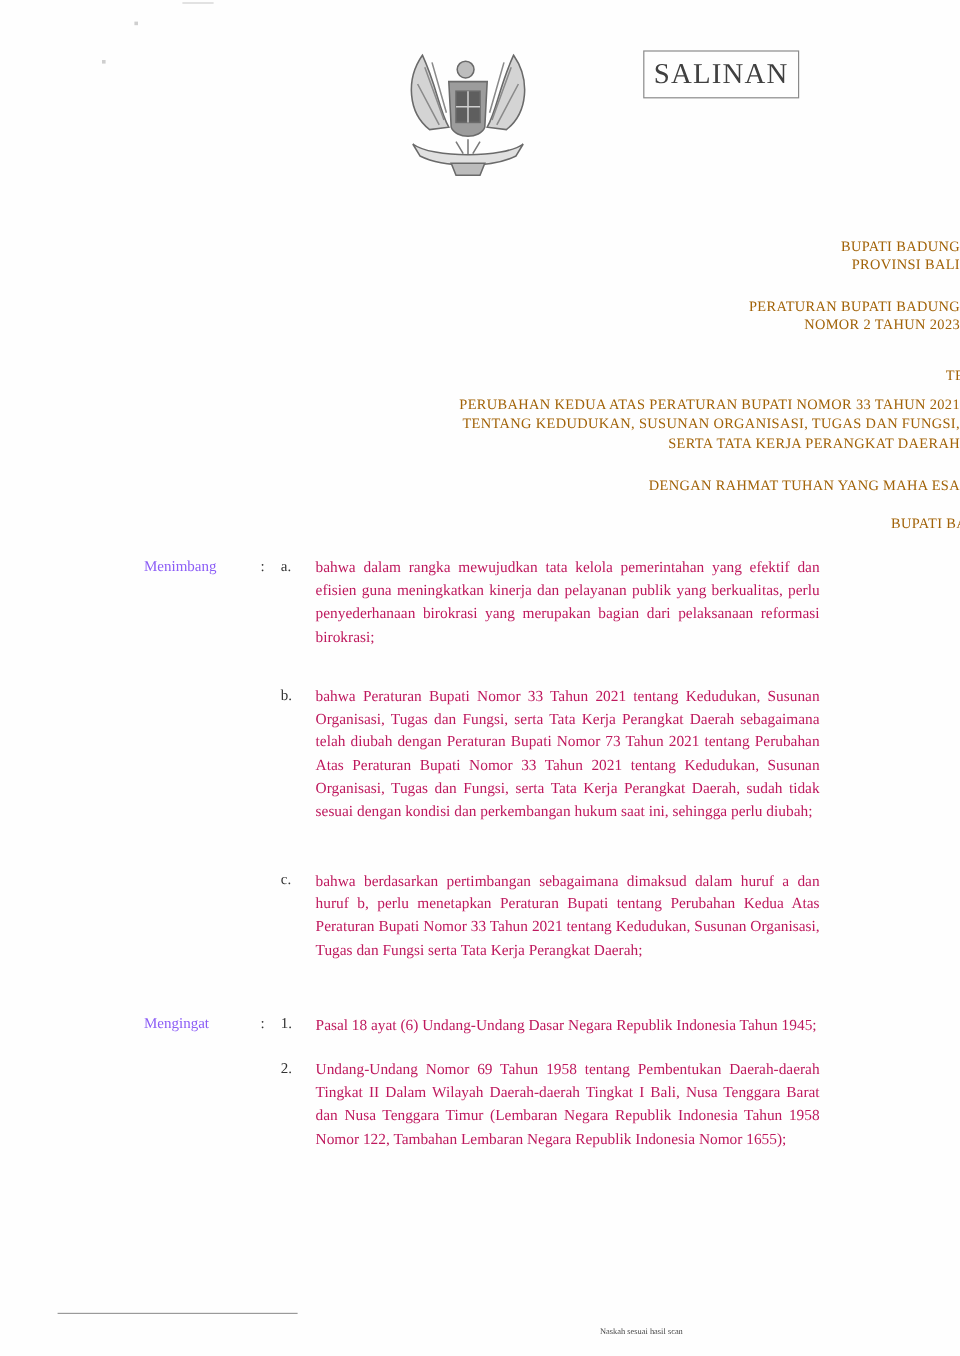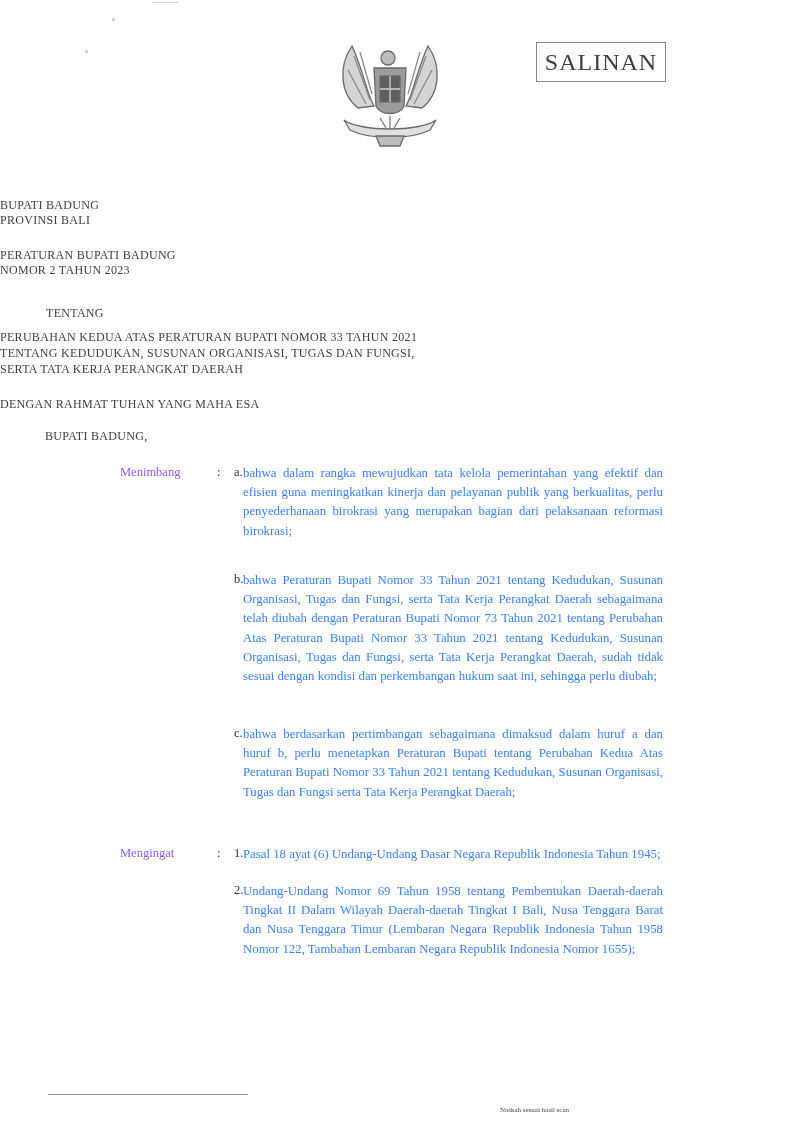--- a/index.html
+++ b/index.html
@@ -5,28 +5,28 @@
     html, body { margin: 0; padding: 0; background: #ffffff; }
     body { width: 800px; height: 1130px; position: relative; overflow: hidden;
            font-family: "Liberation Serif", "DejaVu Serif", serif; color: #2b2b2b; }
     .page { position: absolute; left: 0; top: 0; width: 800px; height: 1130px; background: #fefefe; }
     .scan-mark { position: absolute; background: #cfcfcf; }
     .emblem { position: absolute; left: 330px; top: 36px; width: 120px; height: 115px; }
     .salinan { position: absolute; left: 536px; top: 42px; width: 130px; height: 40px;
                border: 1.5px solid #8a8a8a; box-sizing: border-box;
                font-size: 24px; letter-spacing: 1px; color: #404040;
                display: flex; align-items: center; justify-content: center; }
-    .center { position: absolute; left: 0; width: 800px; text-align: left;
-              font-size: 12px; letter-spacing: 0.3px; color: #404040; line-height: 15px; }
+    .center { position: absolute; left: 0; width: 800px; text-align: right;
+              font-size: 12px; letter-spacing: 0.3px; color: #a16207; line-height: 15px; }
     .center.title { font-size: 12px; line-height: 16.5px; }
     .label { position: absolute; font-size: 12.5px; color: #8b5cf6; }
     .colon { position: absolute; font-size: 12.5px; color: #333; }
     .marker { position: absolute; font-size: 12.5px; color: #333; }
-    .para { position: absolute; left: 243px; width: 420px; font-size: 12.8px;
-            line-height: 19.2px; text-align: justify; color: #3b82f6; }
+    .para { position: absolute; left: 263px; width: 420px; font-size: 12.8px;
+            line-height: 19.2px; text-align: justify; color: #be185d; }
     .footer-line { position: absolute; left: 48px; top: 1094px; width: 200px; height: 1px; background: #9a9a9a; }
     .footer-text { position: absolute; left: 500px; top: 1106px; font-size: 7px; color: #444; }
   </style>
 </head>
 <body>
 
 <div class="page">
 
   <div class="scan-mark" style="left:152px; top:2px; width:26px; height:1px;"></div>
   <div class="scan-mark" style="left:112px; top:18px; width:3px; height:3px;"></div>

